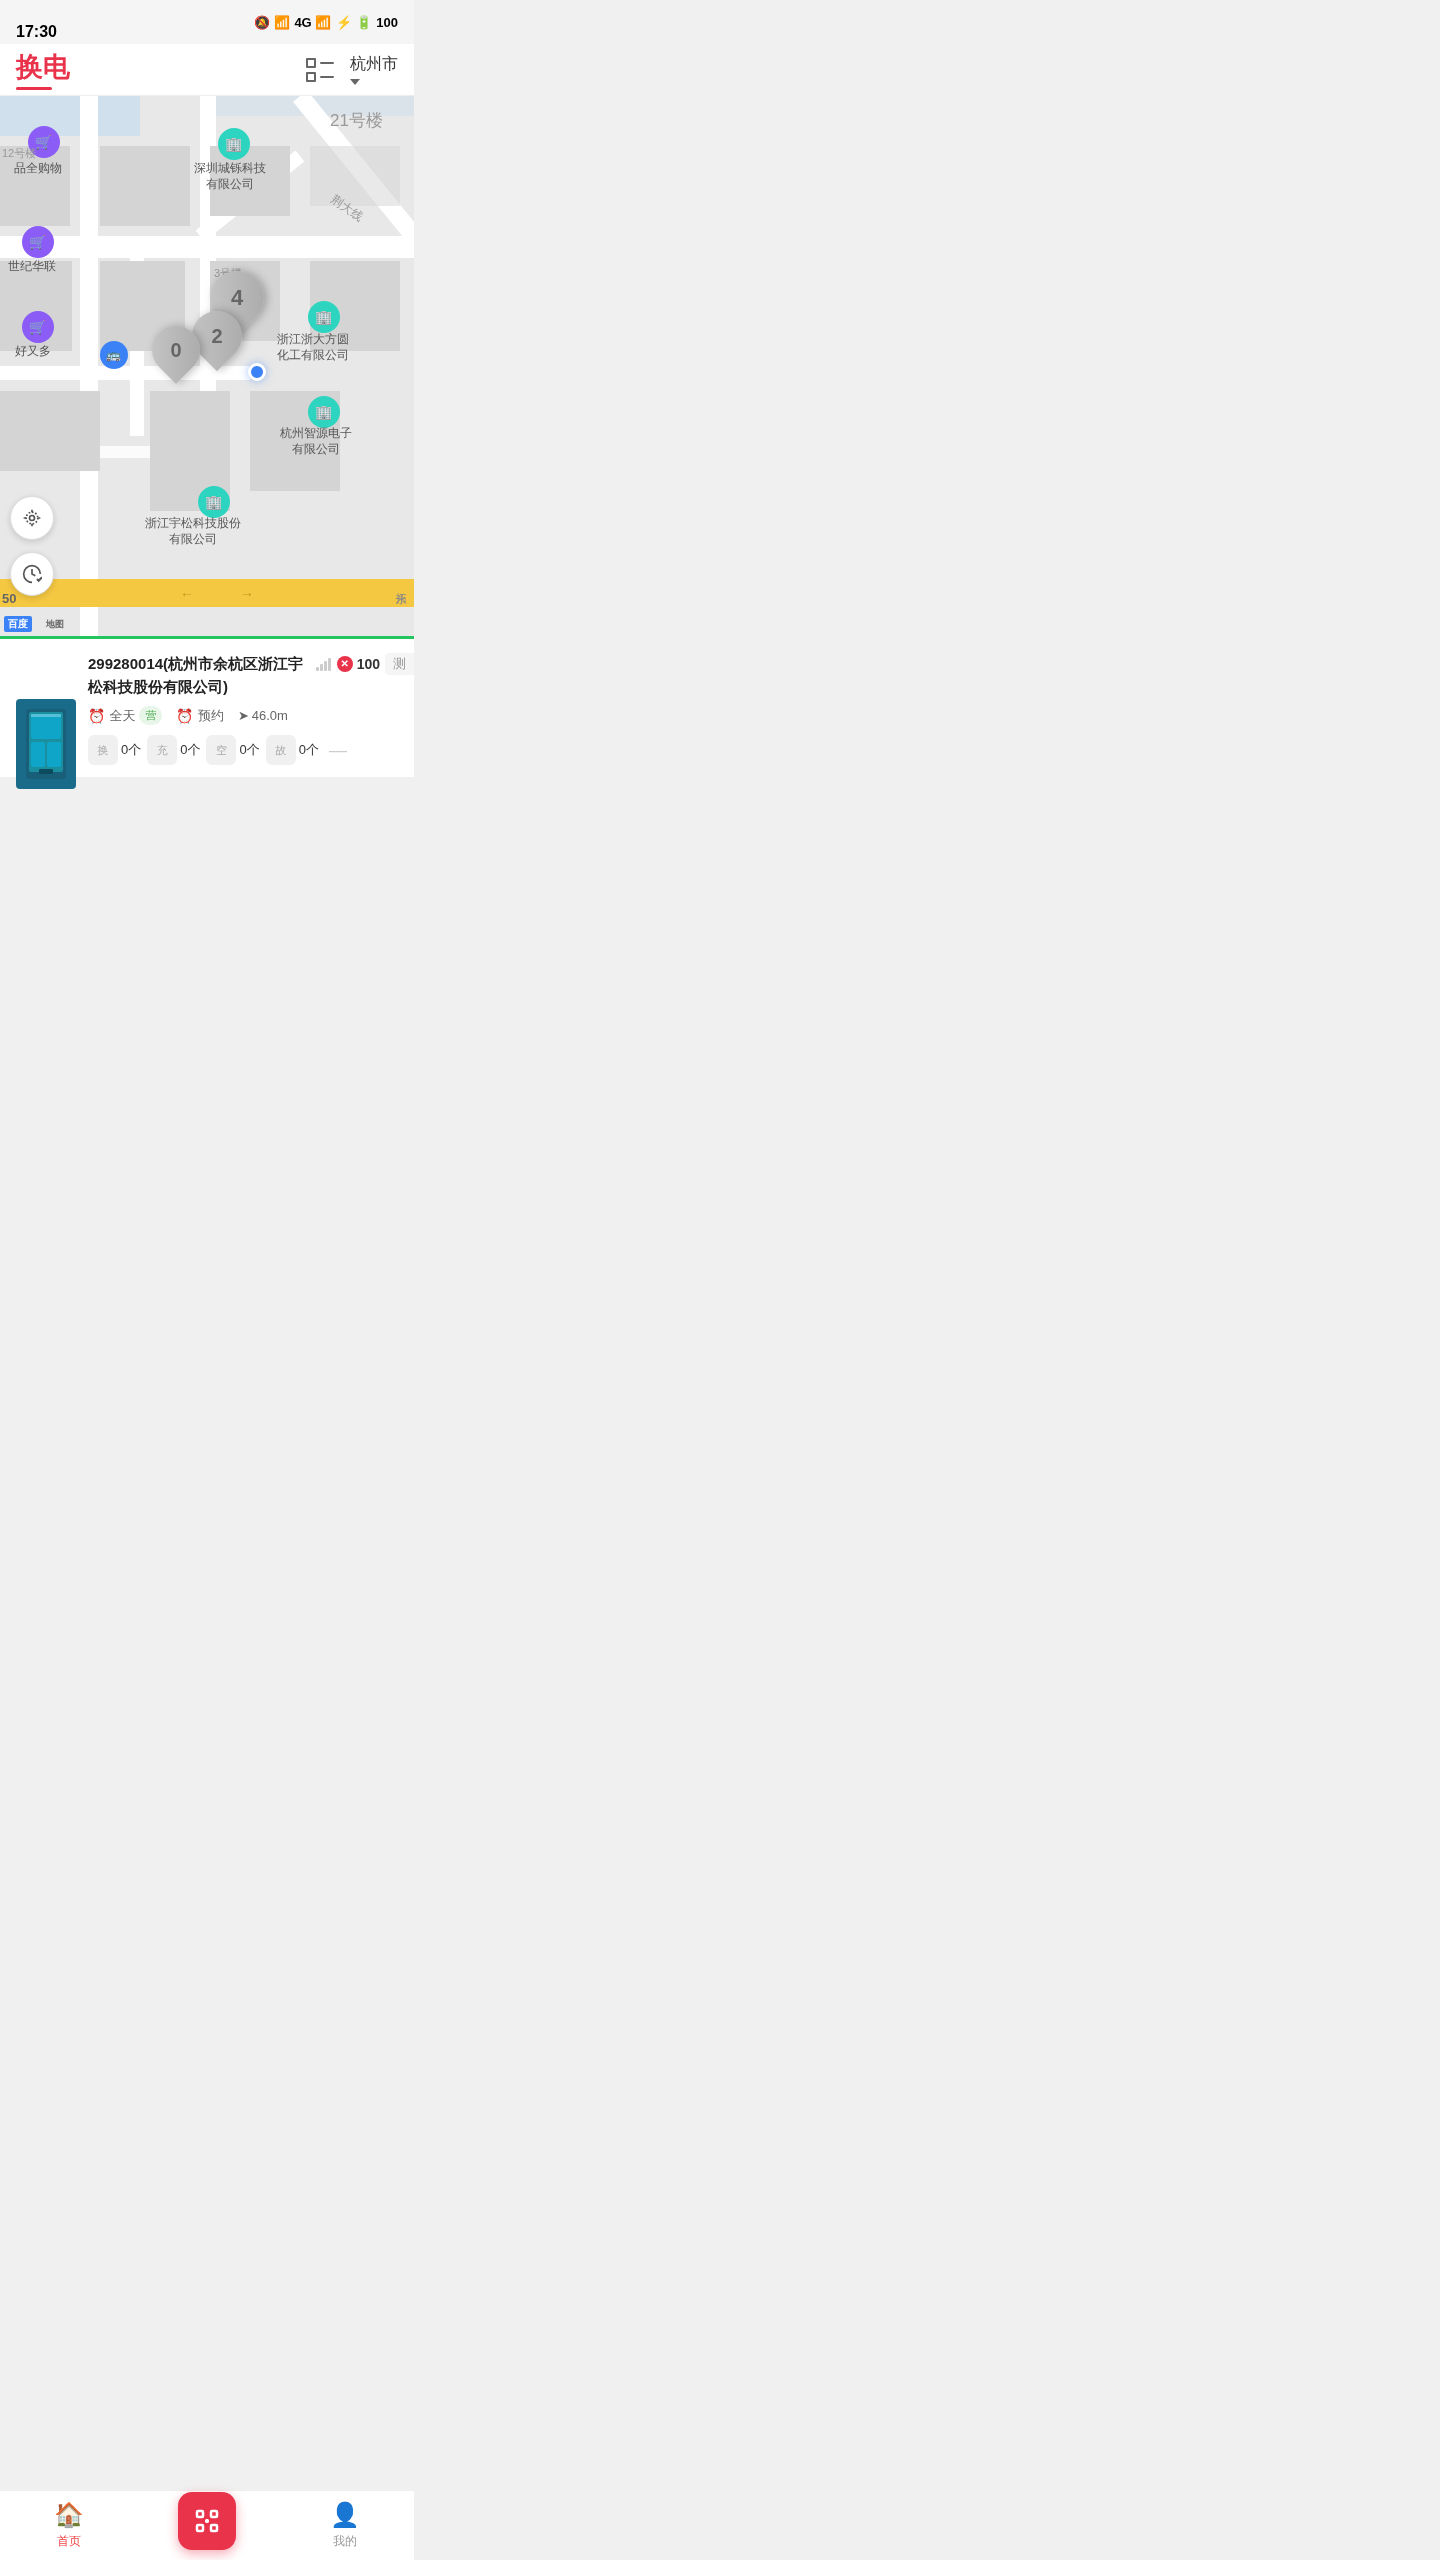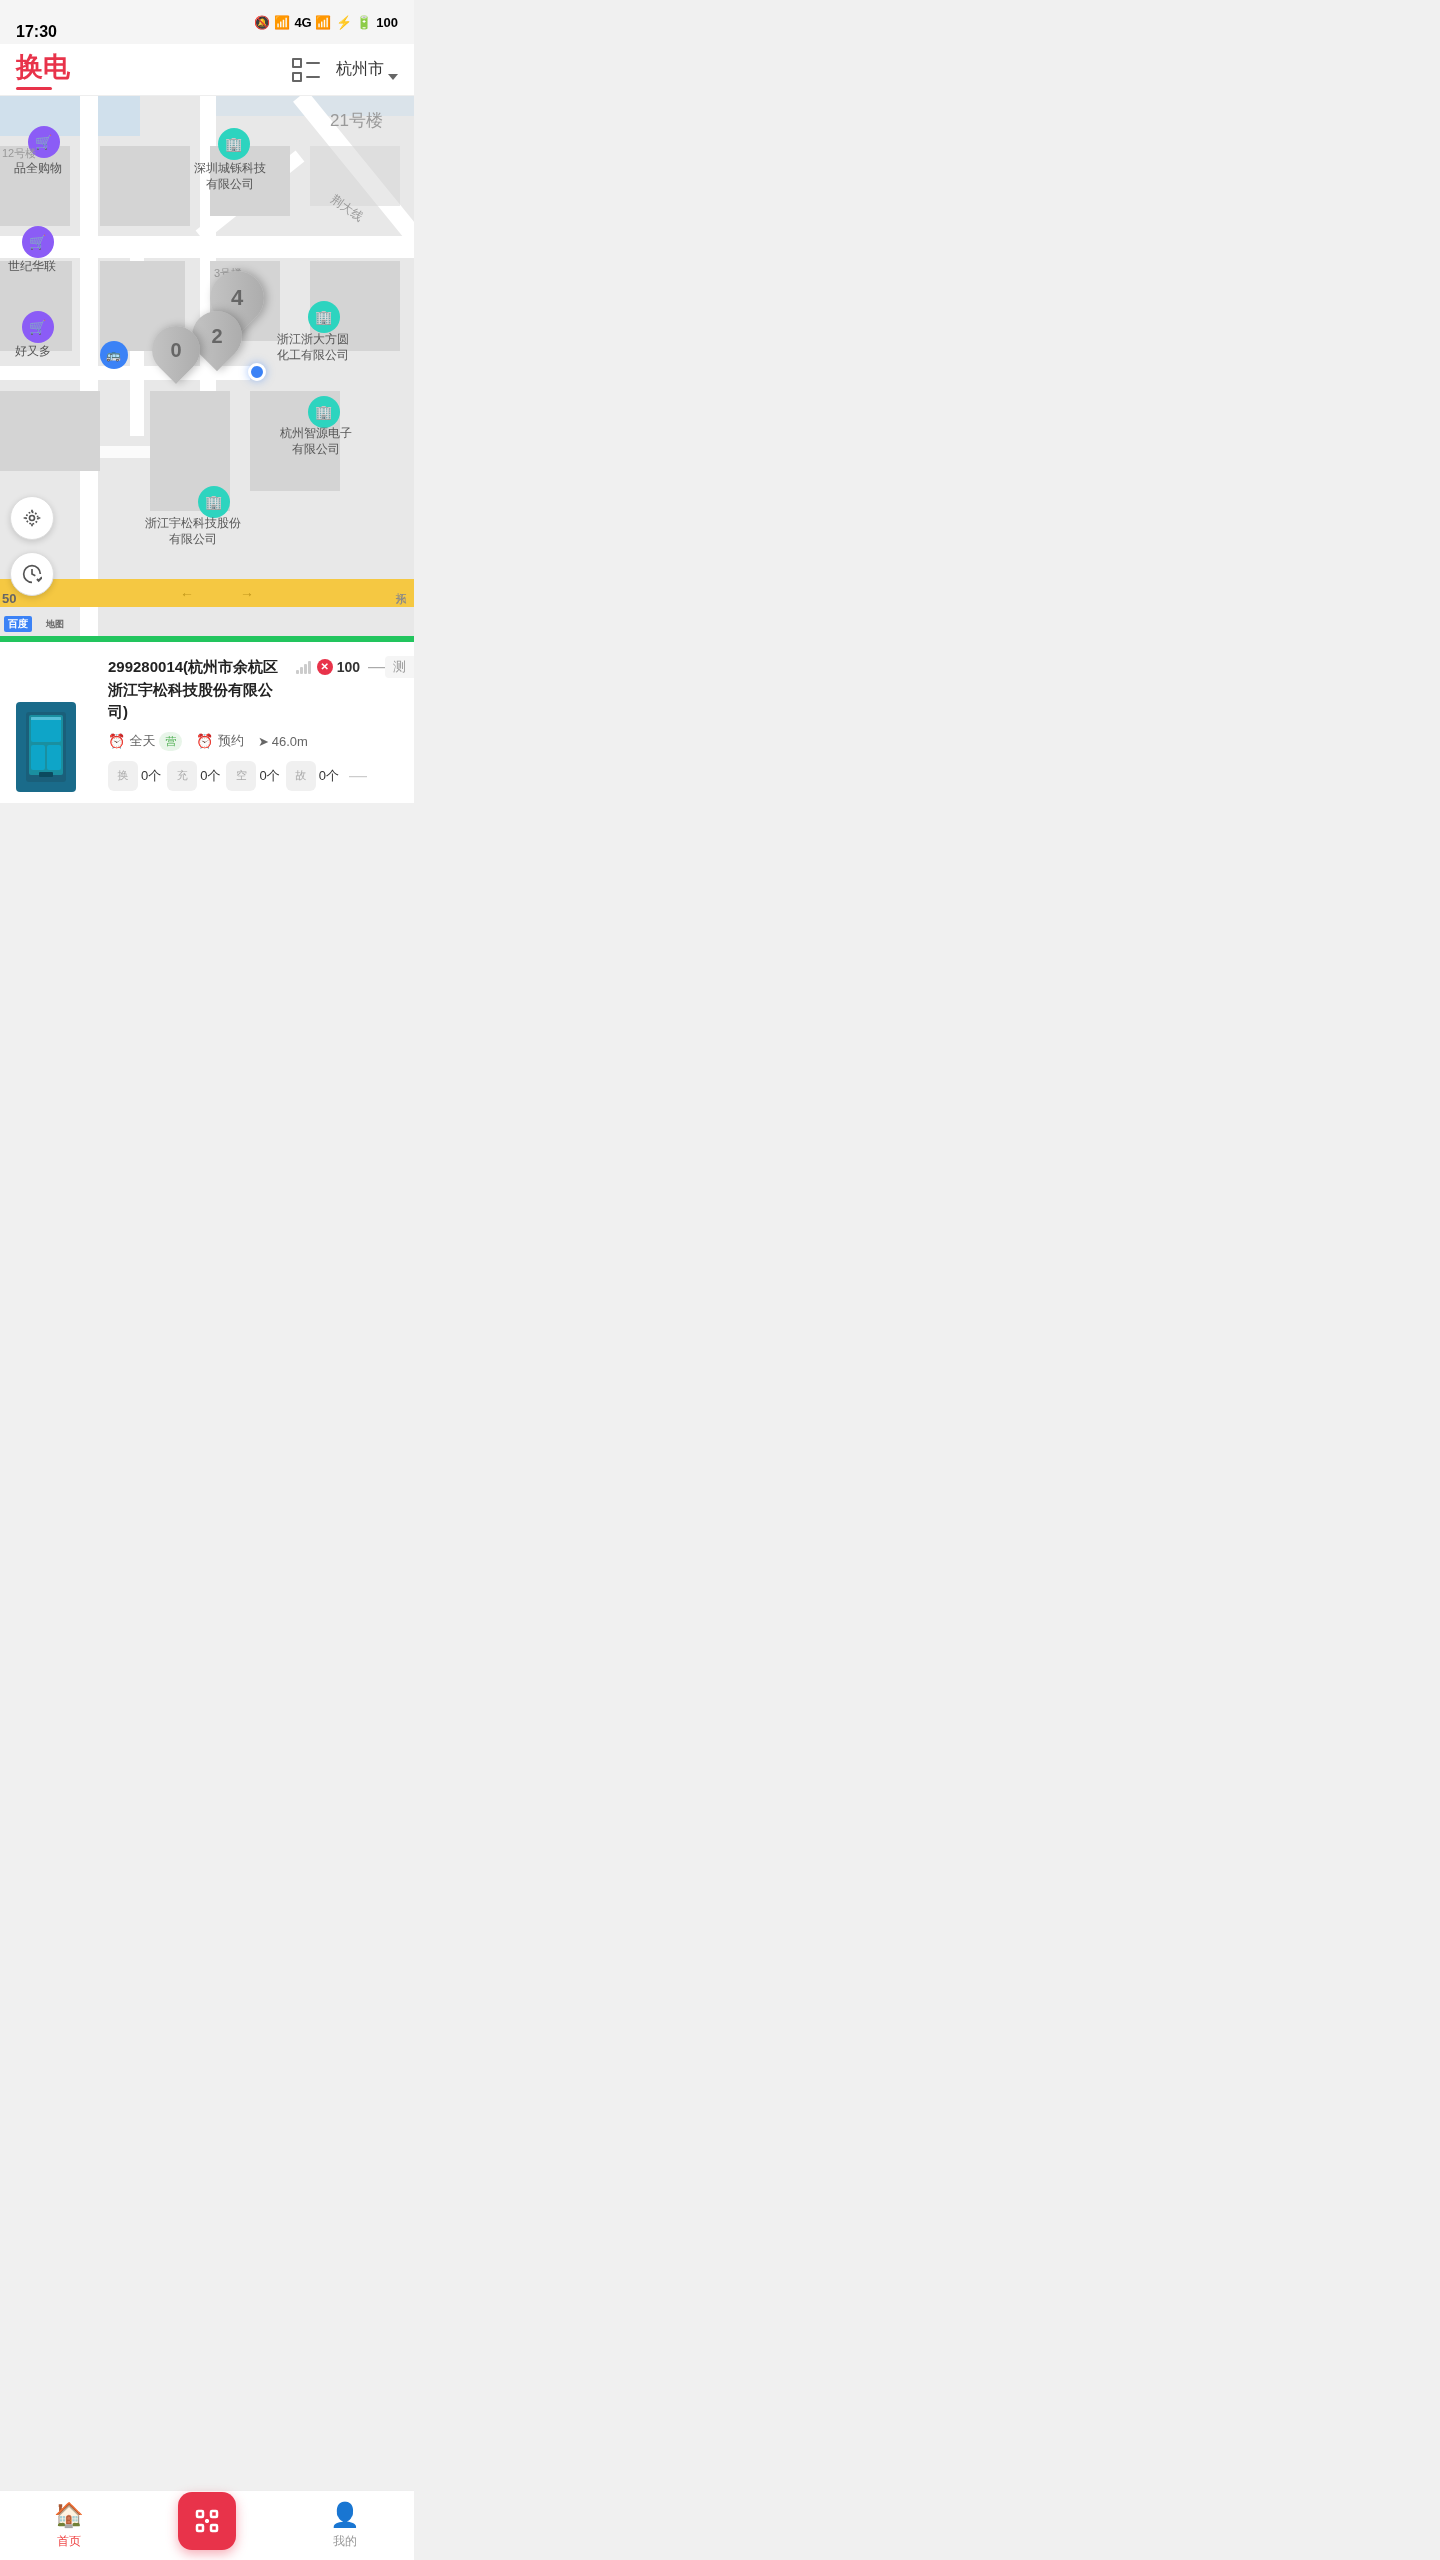--- a/index.html
+++ b/index.html
@@ -81,24 +81,25 @@
       border-radius: 1px;
     }
     .grid-line {
       width: 14px;
       height: 2px;
       background: #666;
       border-radius: 1px;
     }
     .city-selector {
       display: flex;
-      align-items: flex-end;
+      align-items: flex-start;
       gap: 4px;
       font-size: 16px;
       color: #333;
+      flex-direction: column;
     }
     .chevron-down {
       width: 0;
       height: 0;
       border-left: 5px solid transparent;
       border-right: 5px solid transparent;
       border-top: 6px solid #666;
     }
 
     
@@ -201,22 +202,22 @@
       justify-content: center;
       box-shadow: 0 2px 6px rgba(0,0,0,0.15);
       cursor: pointer;
       font-size: 18px;
       color: #555;
     }
 
     
     .bottom-card {
       background: white;
-      padding: 14px 28px 12px;
-      border-top: 6px solid #22c55e;
+      padding: 14px 8px 12px;
+      border-top: 3px solid #22c55e;
       position: relative;
     }
     .card-title {
       font-size: 15px;
       font-weight: 600;
       color: #222;
       line-height: 1.5;
     }
     .card-info-row {
       display: flex;

